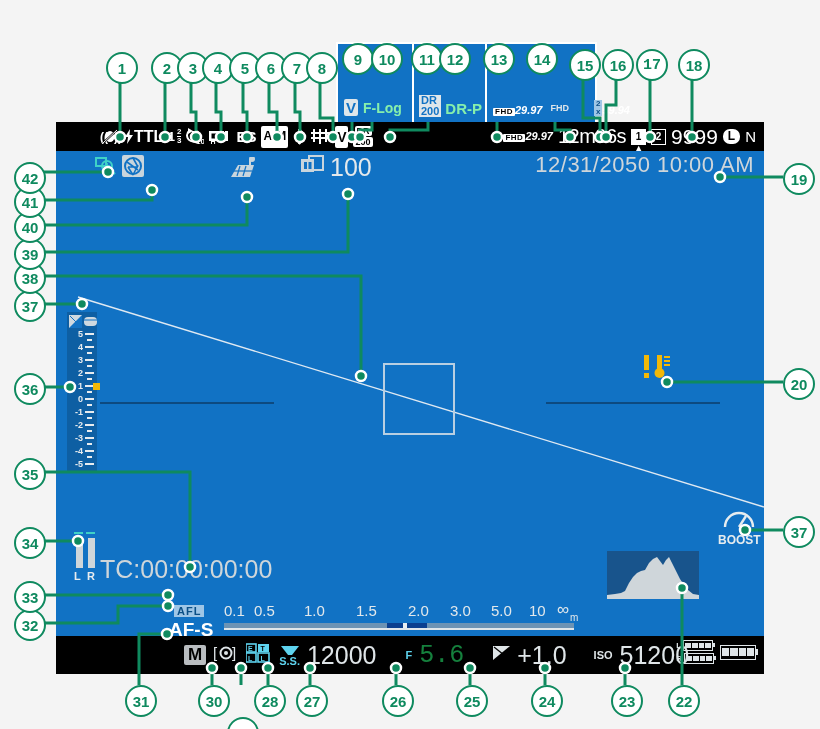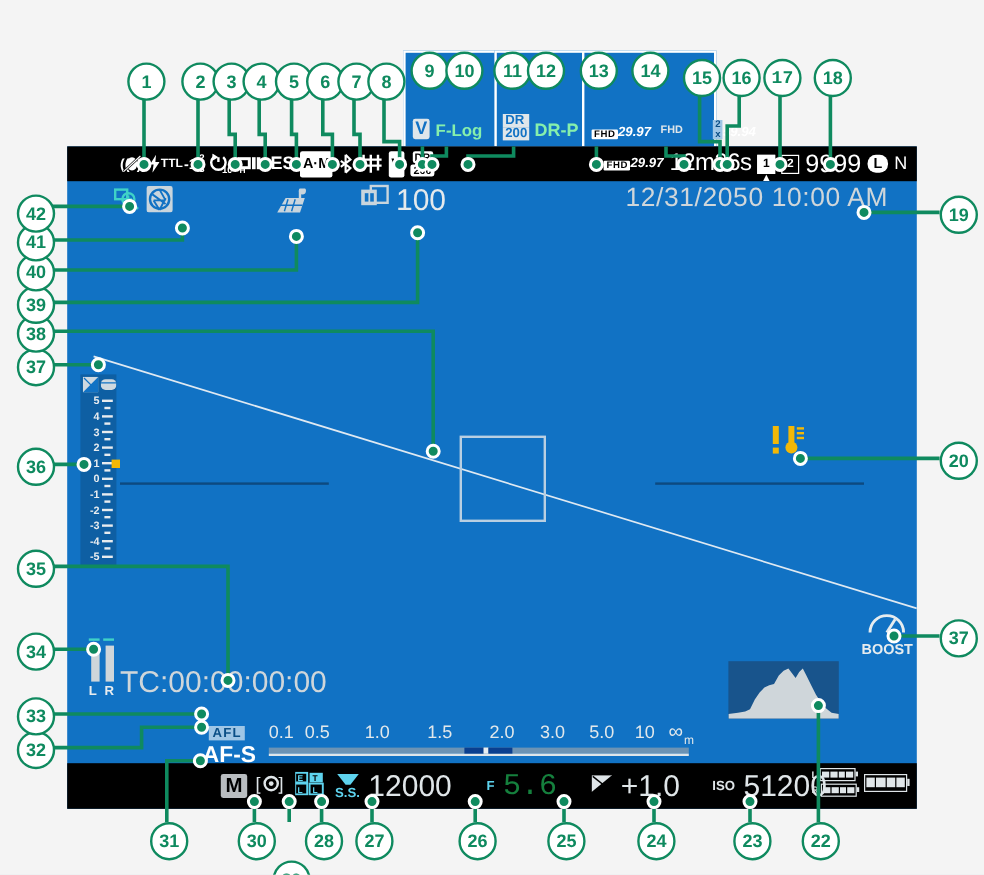--- a/index.html
+++ b/index.html
@@ -27,21 +27,21 @@
   .topright{position:absolute;right:8px;top:0;height:29px;display:flex;align-items:center;gap:5px;color:#fff;}
   .fhdtag{display:flex;flex-direction:row;align-items:flex-end;line-height:1;}
   .fhdtag .t{background:#fff;color:#000;font-size:8px;font-weight:bold;padding:0 2px;border-radius:1px;letter-spacing:.5px;}
   .fhdtag .b{font-size:11px;font-weight:bold;font-style:italic;color:#fff;}
   .rectime{font-size:20px;letter-spacing:-0.5px;color:#fff;}
   .slot{display:inline-block;font-size:10px;font-weight:bold;width:13px;height:14px;line-height:14px;text-align:center;border:1.5px solid #fff;}
   .slot.fill{background:#fff;color:#000;}
   .frames{font-size:21px;color:#fff;letter-spacing:0px;}
   .lsize{display:inline-block;background:#fff;color:#000;font-size:12px;font-weight:bold;border-radius:7px;padding:0 5px;line-height:15px;}
   .nq{font-size:15px;color:#fff;}
-  .datetime{position:absolute;right:24px;top:30px;font-size:22px;color:#cfd6da;letter-spacing:0.5px;}
+  .datetime{position:absolute;right:10px;top:30px;font-size:22px;color:#cfd6da;letter-spacing:0.5px;}
 
   
   .bluegrp{position:absolute;left:36px;top:33px;display:flex;align-items:center;gap:8px;}
   .gicon{width:22px;height:22px;}
   
   .framectr{position:absolute;left:243px;top:31px;display:flex;align-items:center;gap:3px;color:#e4e9ec;font-size:25px;}
 
   
   .evbox{position:absolute;left:11px;top:190px;width:30px;height:160px;background:#0e5fa3;}
   .evhead{position:absolute;left:13px;top:192px;display:flex;gap:2px;}
@@ -177,21 +177,21 @@
             <text x="14" y="13" font-size="12" fill="#fff" font-family="Liberation Sans">))</text>
             <line x1="3" y1="15" x2="17" y2="2" stroke="#000" stroke-width="2"></line>
             <line x1="3" y1="15" x2="17" y2="2" stroke="#fff" stroke-width="1"></line>
           </svg>
         </span>
 
         <span class="ti" style="gap:1px;">
           <svg width="8" height="15" viewBox="0 0 8 15">
               <polygon points="5,0 0,8 3,8 2,15 8,6 4.5,6" fill="#fff"></polygon>
             </svg>
-          <span style="font-size:10px;font-weight:bold;">TTL</span>
+          <span style="font-size:16px;font-weight:bold;">TTL</span>
           <span style="font-size:12px;">-1</span>
           <span class="frac">
             <i>2</i>
             <i class="dv">3</i>
           </span>
         </span>
 
         <span class="ti">
           <svg width="18" height="17" viewBox="0 0 18 17">
             <path d="M3 3 A6 6 0 1 0 11 3" stroke="#fff" stroke-width="2" fill="none"></path>

